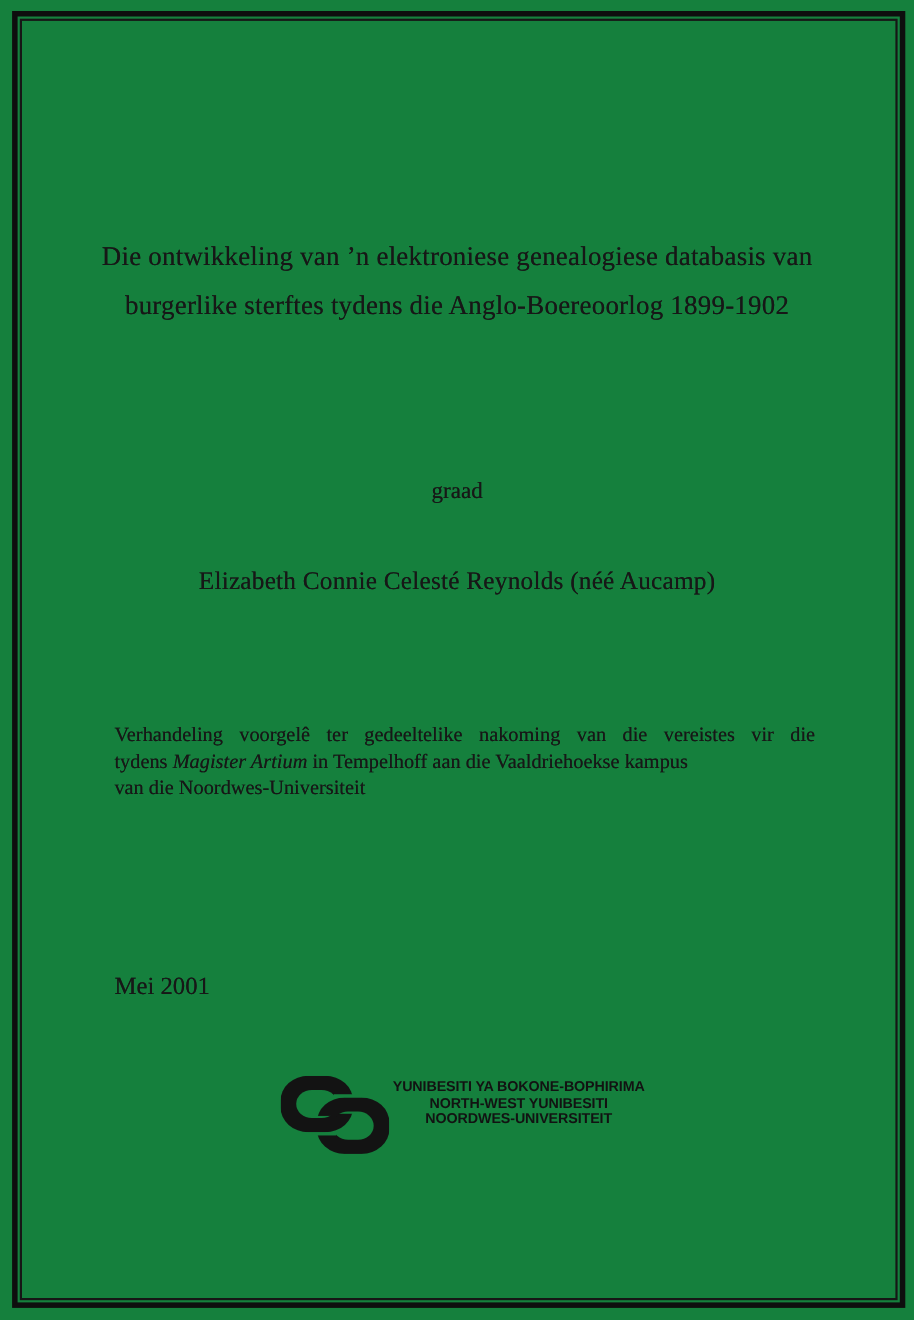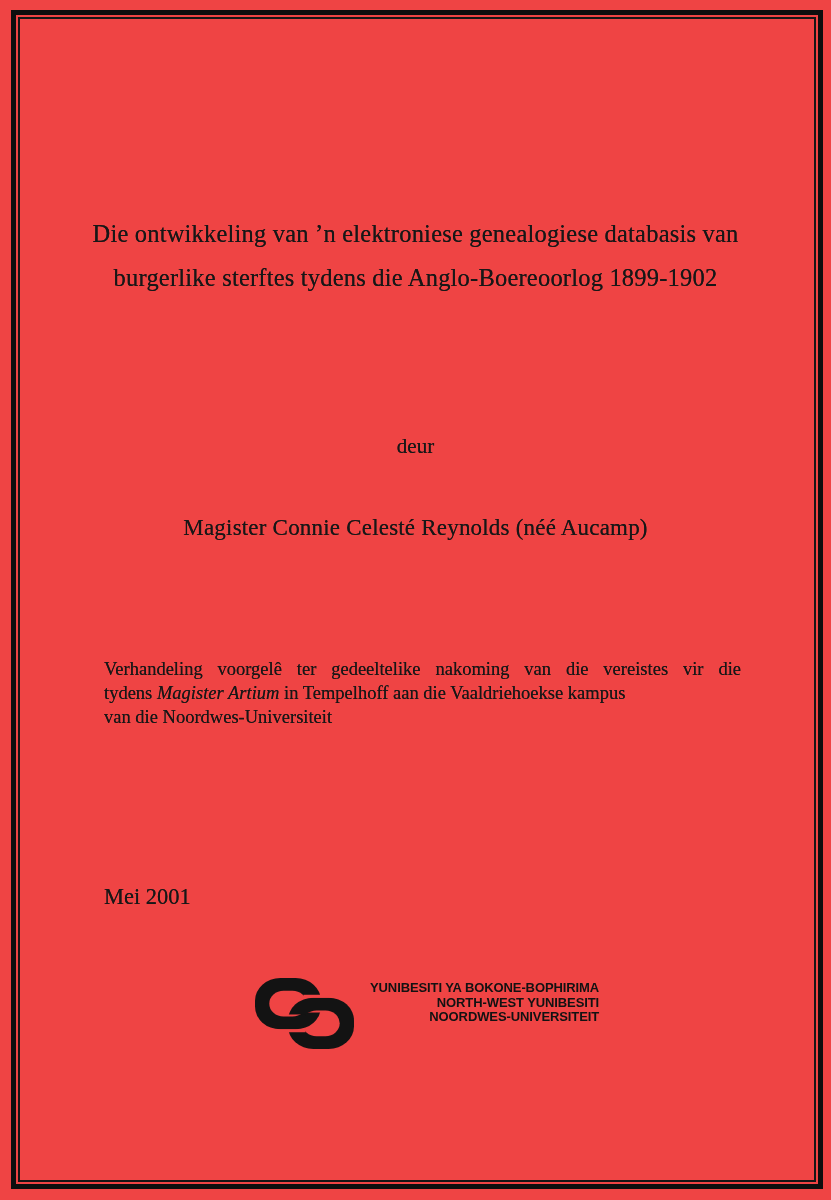--- a/index.html
+++ b/index.html
@@ -5,21 +5,21 @@
   html,body{margin:0;padding:0;}
   body{
     width:831px;height:1200px;
     background:#f7f7f5;
     font-family:"Liberation Serif", serif;
     position:relative;
     overflow:hidden;
   }
   .page{
     position:absolute;inset:0;
-    background:#ef4444;
+    background:#15803d;
     color:#181818;
   }
   
   .frame-outer{
     position:absolute;left:11px;top:10px;right:8px;bottom:11px;
     border:5px solid #0e0e0e;
     pointer-events:none;
   }
   .frame-inner{
     position:absolute;left:18px;top:17px;right:15px;bottom:18px;
@@ -63,49 +63,49 @@
     font-size:22.5px;
     line-height:28.5px;
   }
   .logo{
     position:absolute;top:975px;left:255px;
     display:flex;
     align-items:flex-start;
   }
   .logo-mark{display:block;margin-top:3px;}
   .logo-text{
-    margin-left:16px;
+    margin-left:3px;
     margin-top:6px;
     font-family:"Liberation Sans", sans-serif;
     font-weight:700;
     font-size:13px;
     line-height:14.6px;
     letter-spacing:-0.1px;
     color:#121212;
-    text-align:right;
+    text-align:center;
     white-space:nowrap;
   }
   i{}
 </style>
 </head>
 <body>
 
 <div class="page">
 
   <div class="frame-outer"></div>
   <div class="frame-inner"></div>
 
   <div class="title-block ink">
     <div>Die ontwikkeling van ’n elektroniese genealogiese databasis van</div>
     <div>burgerlike sterftes tydens die Anglo-Boereoorlog 1899-1902</div>
   </div>
 
-  <div class="deur ink">deur</div>
+  <div class="deur ink">graad</div>
 
-  <div class="author ink">Magister Connie Celesté Reynolds (néé Aucamp)</div>
+  <div class="author ink">Elizabeth Connie Celesté Reynolds (néé Aucamp)</div>
 
   <div class="submission ink">
     <div class="just">Verhandeling voorgelê ter gedeeltelike nakoming van die vereistes vir die</div>
     <div><span>tydens </span><i>Magister Artium</i><span> in Tempelhoff aan die Vaaldriehoekse kampus</span></div>
     <div>van die Noordwes-Universiteit</div>
   </div>
 
   <div class="supervisor-block ink">
     <div>Mei 2001</div>
   </div>

